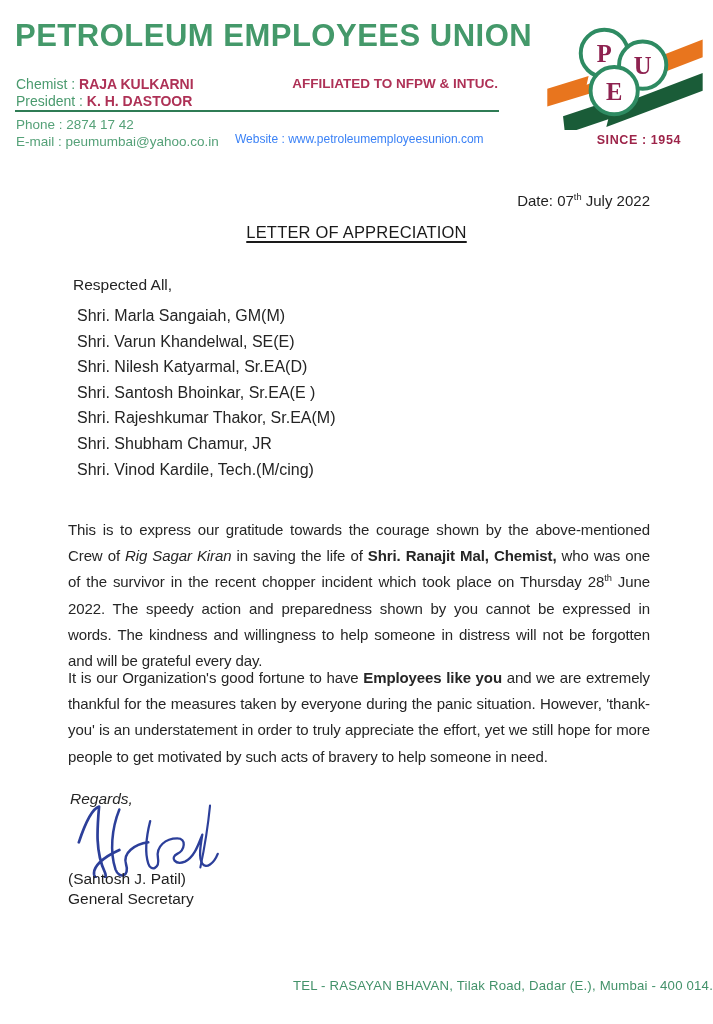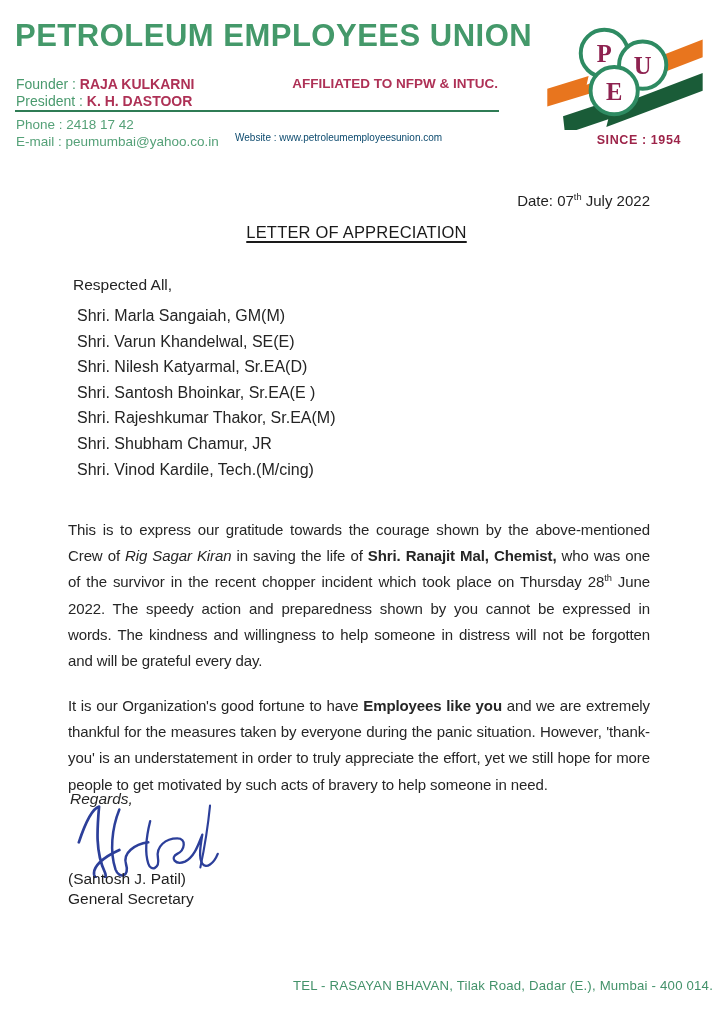--- a/index.html
+++ b/index.html
@@ -35,21 +35,21 @@
   .head-rule {
     position: absolute; left: 15px; top: 110px; width: 484px; height: 2px;
     background: #2f7c55;
   }
   .contact-block {
     position: absolute; left: 16px; top: 117px;
     font-size: 13.5px; line-height: 16.5px; color: #55a178; white-space: nowrap;
   }
   .website-line {
     position: absolute; left: 235px; top: 132px;
-    font-size: 10px; color: #0c4a6e; white-space: nowrap;
+    font-size: 12px; color: #3b82f6; white-space: nowrap;
   }
   
   .logo-box { position: absolute; left: 543px; top: 12px; width: 162px; }
   .logo-svg { width: 162px; height: 118px; display: block; }
   .logo-letter {
     font-family: "Liberation Serif", serif;
     font-weight: 700; font-size: 25px;
   }
   .since-text {
     margin-top: 3px; padding-right: 24px;
@@ -79,21 +79,21 @@
   .recipients {
     position: absolute; left: 77px; top: 303px;
     font-size: 16px; line-height: 25.6px; color: #242424; white-space: nowrap;
   }
   .para {
     position: absolute; left: 68px; width: 582px;
     font-size: 15px; line-height: 26.2px; letter-spacing: -0.1px;
     text-align: justify; color: #262626;
   }
   .para-1 { top: 517px; }
-  .para-2 { top: 665px; margin-top: 28px; }
+  .para-2 { top: 665px; }
   .em-italic { font-style: italic; margin-top: 40px; }
   .em-bold { font-weight: 700; }
   
   .regards {
     position: absolute; left: 70px; top: 790px;
     font-size: 15.5px; font-style: italic; color: #262626;
   }
   .signature-svg { position: absolute; left: 66px; top: 796px; width: 180px; height: 82px; }
   .signer-block {
     position: absolute; left: 68px; top: 869px;
@@ -107,39 +107,39 @@
 </style>
 </head>
 <body>
 
 <div class="page">
 
   <div class="org-name">PETROLEUM EMPLOYEES UNION</div>
 
   <div class="officers">
     <div>
-      <span class="green-label">Founder :</span>
+      <span class="green-label">Chemist :</span>
       <span class="maroon-strong">RAJA KULKARNI</span>
     </div>
     <div>
       <span class="green-label">President :</span>
       <span class="maroon-strong">K. H. DASTOOR</span>
     </div>
   </div>
 
   <div class="regd-block">
     <div class="affil">AFFILIATED TO NFPW &amp; INTUC.</div>
   </div>
 
   <div class="head-rule"></div>
 
   <div class="contact-block">
     <div>
       <span>Phone :</span>
-      <span>2418 17 42</span>
+      <span>2874 17 42</span>
     </div>
     <div>
       <span>E-mail :</span>
       <span>peumumbai@yahoo.co.in</span>
     </div>
   </div>
 
   <div class="website-line">
     <span>Website :</span>
     <span>www.petroleumemployeesunion.com</span>

